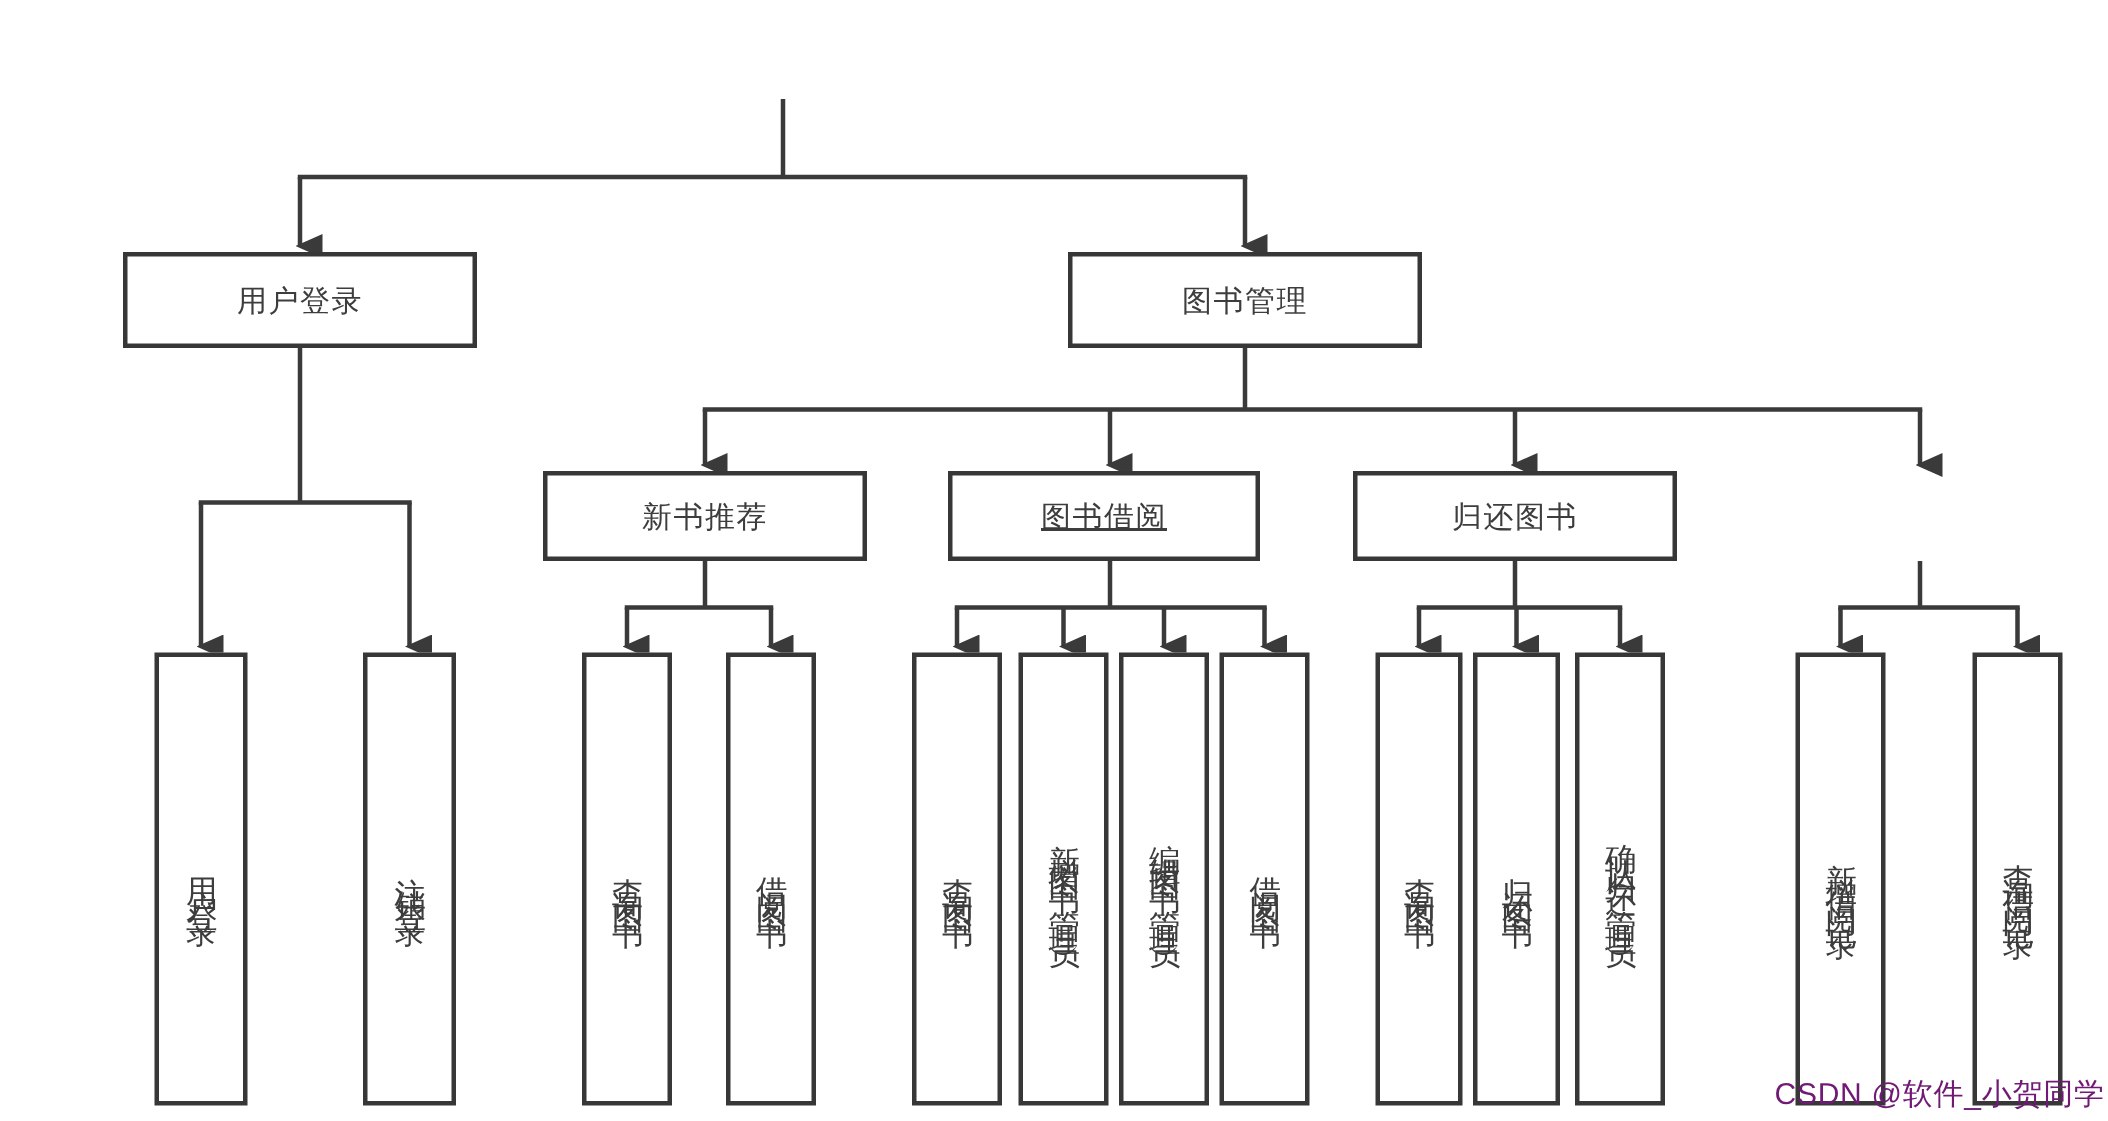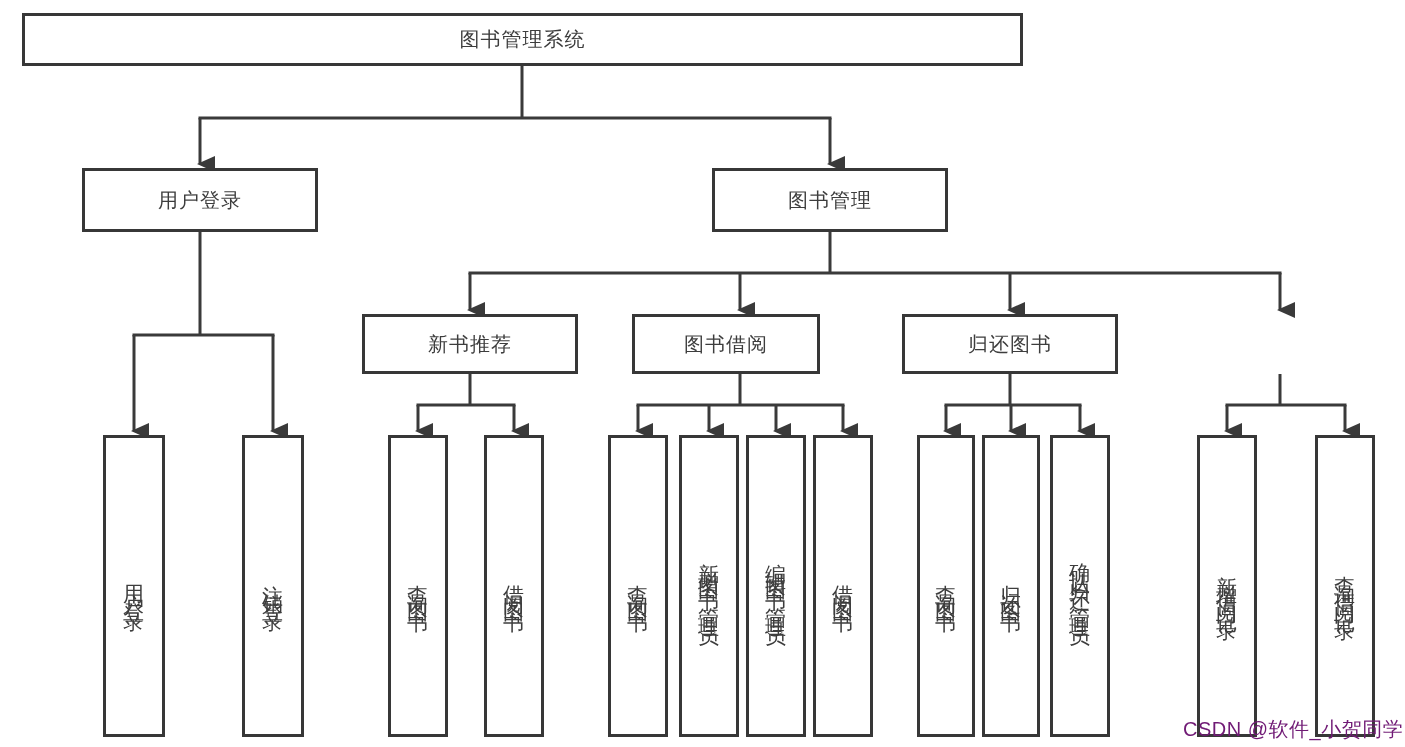--- a/index.html
+++ b/index.html
@@ -78,27 +78,26 @@
     <line class="wire" x1="709" y1="405" x2="709" y2="431" marker-end="url(#ah)"></line>
     <line class="wire" x1="776" y1="405" x2="776" y2="431" marker-end="url(#ah)"></line>
     <line class="wire" x1="843" y1="405" x2="843" y2="431" marker-end="url(#ah)"></line>
     <line class="wire" x1="946" y1="405" x2="946" y2="431" marker-end="url(#ah)"></line>
     <line class="wire" x1="1011" y1="405" x2="1011" y2="431" marker-end="url(#ah)"></line>
     <line class="wire" x1="1080" y1="405" x2="1080" y2="431" marker-end="url(#ah)"></line>
     <line class="wire" x1="1227" y1="405" x2="1227" y2="431" marker-end="url(#ah)"></line>
     <line class="wire" x1="1345" y1="405" x2="1345" y2="431" marker-end="url(#ah)"></line>
   </svg>
 
-  <div class="node hnode" style="left:22px; top:13px; width:1001px; height:53px;">图书管理系统</div>
 
   <div class="node hnode" style="left:82px; top:168px; width:236px; height:64px;">用户登录</div>
   <div class="node hnode" style="left:362px; top:314px; width:216px; height:60px;">新书推荐</div>
 
   <div class="node hnode" style="left:712px; top:168px; width:236px; height:64px;">图书管理</div>
-  <div class="node hnode" style="left:632px; top:314px; width:188px; height:60px;">图书借阅</div>
+  <div class="node hnode" style="left:632px; top:314px; width:208px; height:60px;text-decoration:underline;">图书借阅</div>
   <div class="node hnode" style="left:902px; top:314px; width:216px; height:60px;">归还图书</div>
 
   <div class="node" style="left:103px; top:435px; width:62px; height:302px;">
     <span class="vtext">用户登录</span>
   </div>
   <div class="node" style="left:242px; top:435px; width:62px; height:302px;">
     <span class="vtext">注销登录</span>
   </div>
 
   <div class="node" style="left:388px; top:435px; width:60px; height:302px;">

